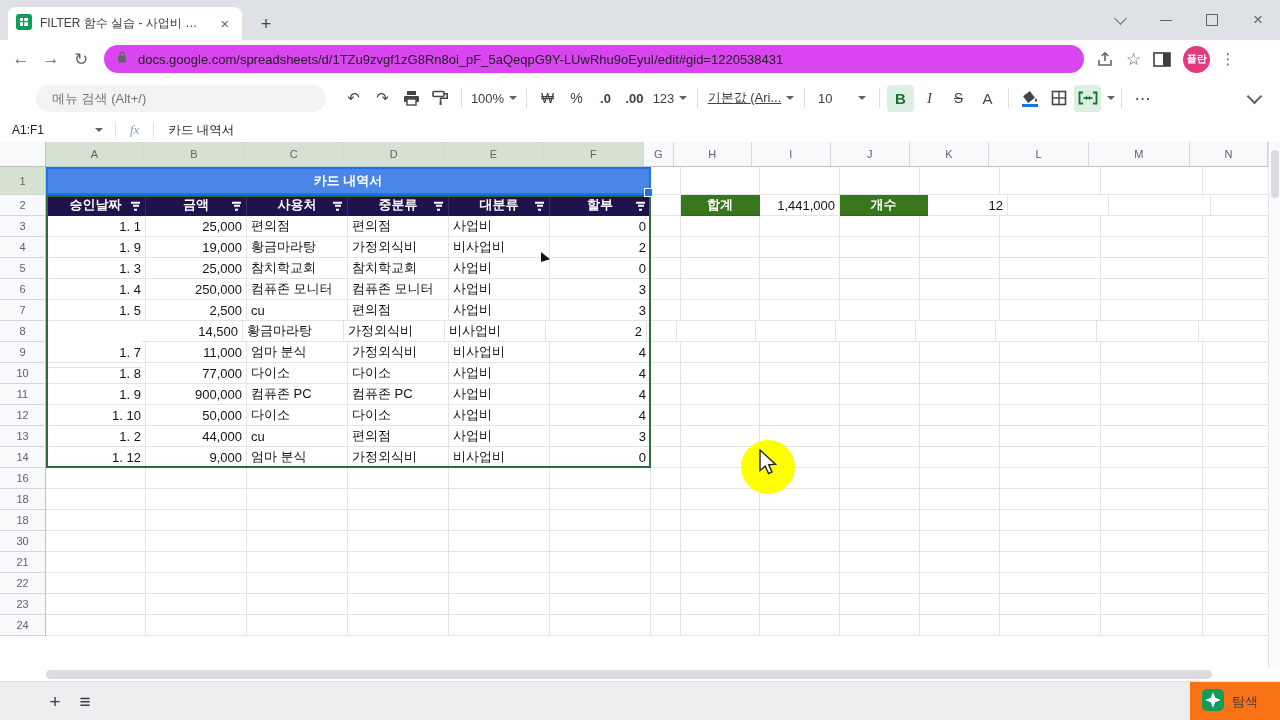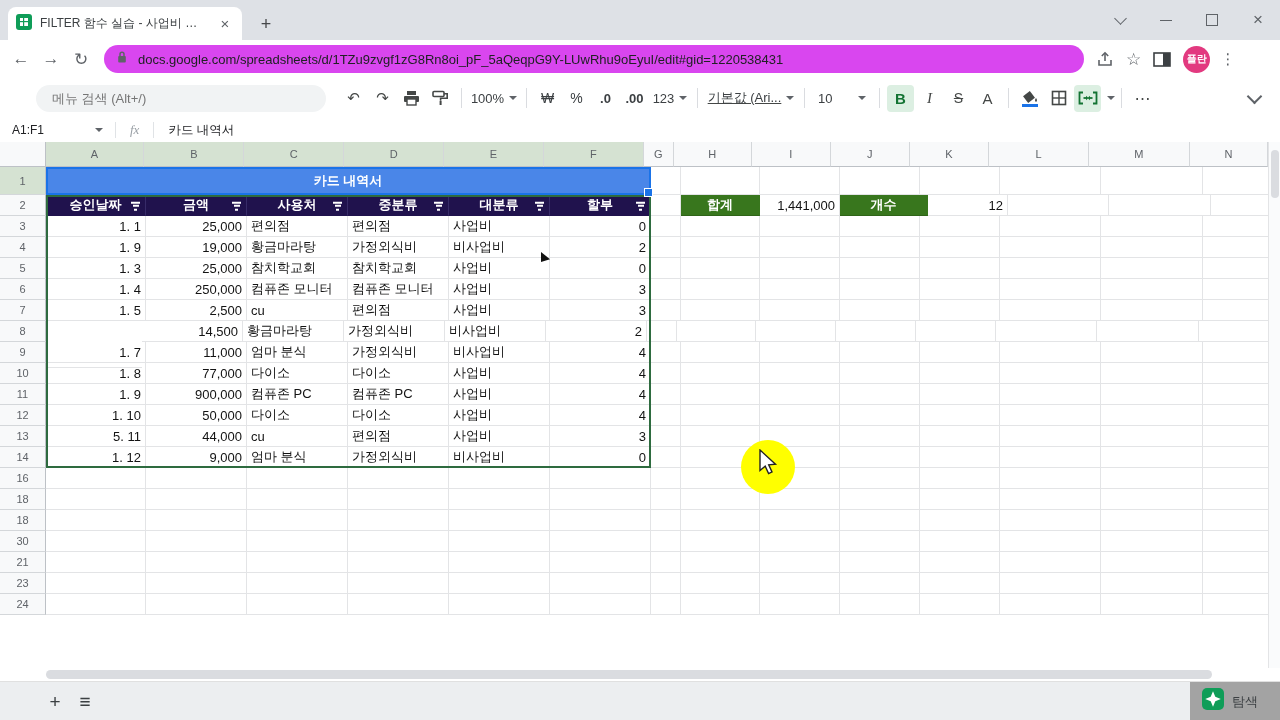--- a/index.html
+++ b/index.html
@@ -105,22 +105,22 @@
   
   .sheetbar{position:absolute;left:0;top:681px;width:1280px;height:39px;background:#eceef0;
     border-top:1px solid #e0e0e0;display:flex;align-items:center;}
   .sbbtn{width:30px;height:30px;display:flex;align-items:center;justify-content:center;
     color:#3c4043;font-size:19px;}
   .sbtab{position:absolute;left:115px;top:0;width:143px;height:39px;background:#fff;
     display:flex;align-items:center;justify-content:center;}
   .sbtabtext{color:#188038;font-weight:bold;font-size:13px;}
   .sbtri{width:0;height:0;border-left:4px solid transparent;border-right:4px solid transparent;
     border-top:4px solid #14662c;margin-left:8px;}
-  .explore{position:absolute;left:1190px;top:0;width:90px;height:39px;background:#a3a3a3;
-    display:flex;align-items:center;font-family:Liberation Mono, monospace;}
+  .explore{position:absolute;left:1190px;top:0;width:90px;height:39px;background:#f97316;
+    display:flex;align-items:center;}
   .exlabel{font-size:13px;color:#3c4043;margin-left:8px;}
   
   .bigcursor{position:absolute;left:741px;top:440px;width:54px;height:54px;border-radius:50%;
     background:#ffff00;z-index:9;pointer-events:none;}
   .bigarrow{position:absolute;left:758px;top:449px;z-index:10;pointer-events:none;}
   .smallarrow{position:absolute;left:540px;top:250px;z-index:9;pointer-events:none;}
 </style>
 </head>
 <body>
 
@@ -521,21 +521,21 @@
           <div class="c" style="width: 79px;"></div>
           <div class="c" style="width: 80px;"></div>
           <div class="c" style="width: 80px;"></div>
           <div class="c" style="width: 80px;"></div>
           <div class="c" style="width: 101px;"></div>
           <div class="c" style="width: 102px;"></div>
           <div class="c" style="width: 79px;"></div>
         </div>
         <div class="grow" style="height: 21px;">
           <div class="rn">13</div>
-          <div class="c ra" style="width: 100px;">5. 11</div>
+          <div class="c ra" style="width: 100px;">1. 2</div>
           <div class="c ra" style="width: 101px;">44,000</div>
           <div class="c la" style="width: 101px;">cu</div>
           <div class="c la" style="width: 101px;">편의점</div>
           <div class="c la" style="width: 101px;">사업비</div>
           <div class="c ra" style="width: 101px;">3</div>
           <div class="c" style="width: 30px;"></div>
           <div class="c" style="width: 79px;"></div>
           <div class="c" style="width: 80px;"></div>
           <div class="c" style="width: 80px;"></div>
           <div class="c" style="width: 80px;"></div>
@@ -623,20 +623,37 @@
           <div class="c" style="width: 79px;"></div>
           <div class="c" style="width: 80px;"></div>
           <div class="c" style="width: 80px;"></div>
           <div class="c" style="width: 80px;"></div>
           <div class="c" style="width: 101px;"></div>
           <div class="c" style="width: 102px;"></div>
           <div class="c" style="width: 79px;"></div>
         </div>
         <div class="grow" style="height: 21px;">
           <div class="rn">21</div>
+          <div class="c" style="width: 100px;"></div>
+          <div class="c" style="width: 101px;"></div>
+          <div class="c" style="width: 101px;"></div>
+          <div class="c" style="width: 101px;"></div>
+          <div class="c" style="width: 101px;"></div>
+          <div class="c" style="width: 101px;"></div>
+          <div class="c" style="width: 30px;"></div>
+          <div class="c" style="width: 79px;"></div>
+          <div class="c" style="width: 80px;"></div>
+          <div class="c" style="width: 80px;"></div>
+          <div class="c" style="width: 80px;"></div>
+          <div class="c" style="width: 101px;"></div>
+          <div class="c" style="width: 102px;"></div>
+          <div class="c" style="width: 79px;"></div>
+        </div>
+        <div class="grow" style="height: 21px;">
+          <div class="rn">22</div>
           <div class="c" style="width: 100px;"></div>
           <div class="c" style="width: 101px;"></div>
           <div class="c" style="width: 101px;"></div>
           <div class="c" style="width: 101px;"></div>
           <div class="c" style="width: 101px;"></div>
           <div class="c" style="width: 101px;"></div>
           <div class="c" style="width: 30px;"></div>
           <div class="c" style="width: 79px;"></div>
           <div class="c" style="width: 80px;"></div>
           <div class="c" style="width: 80px;"></div>

